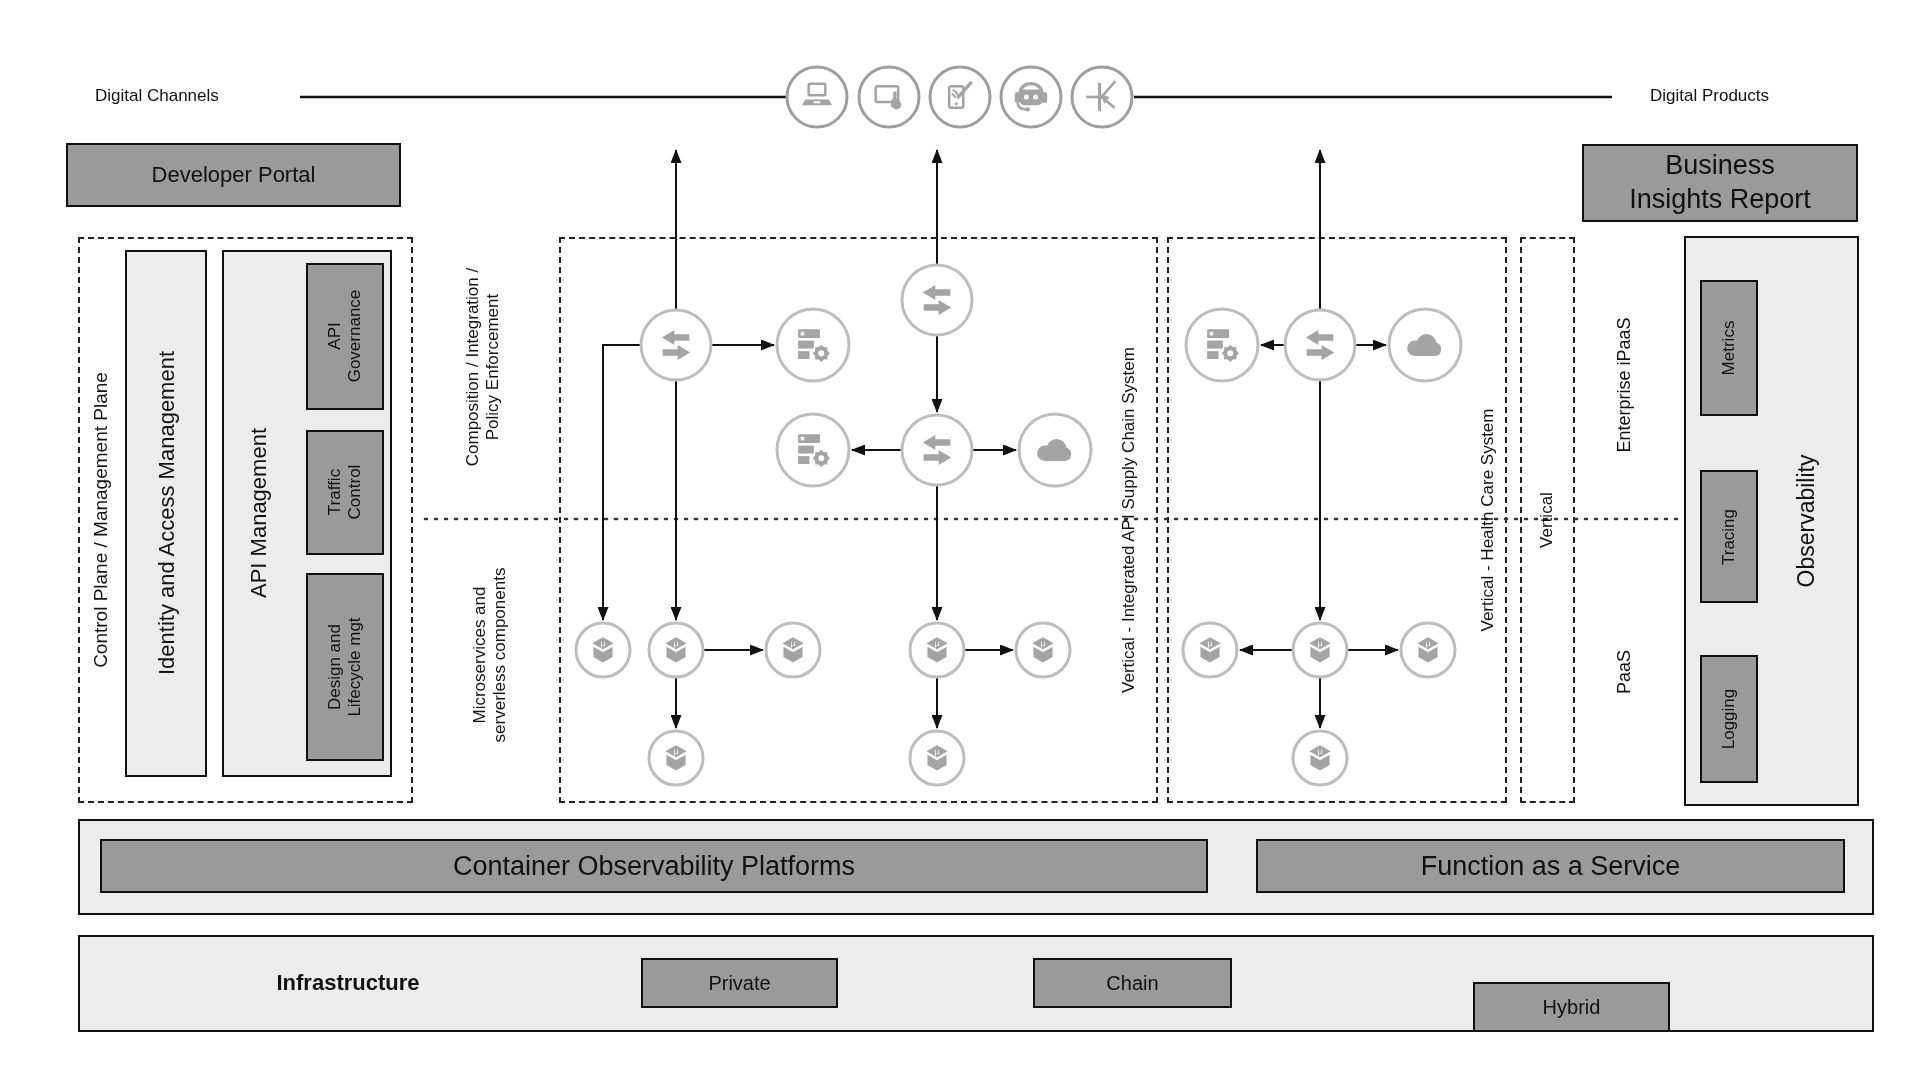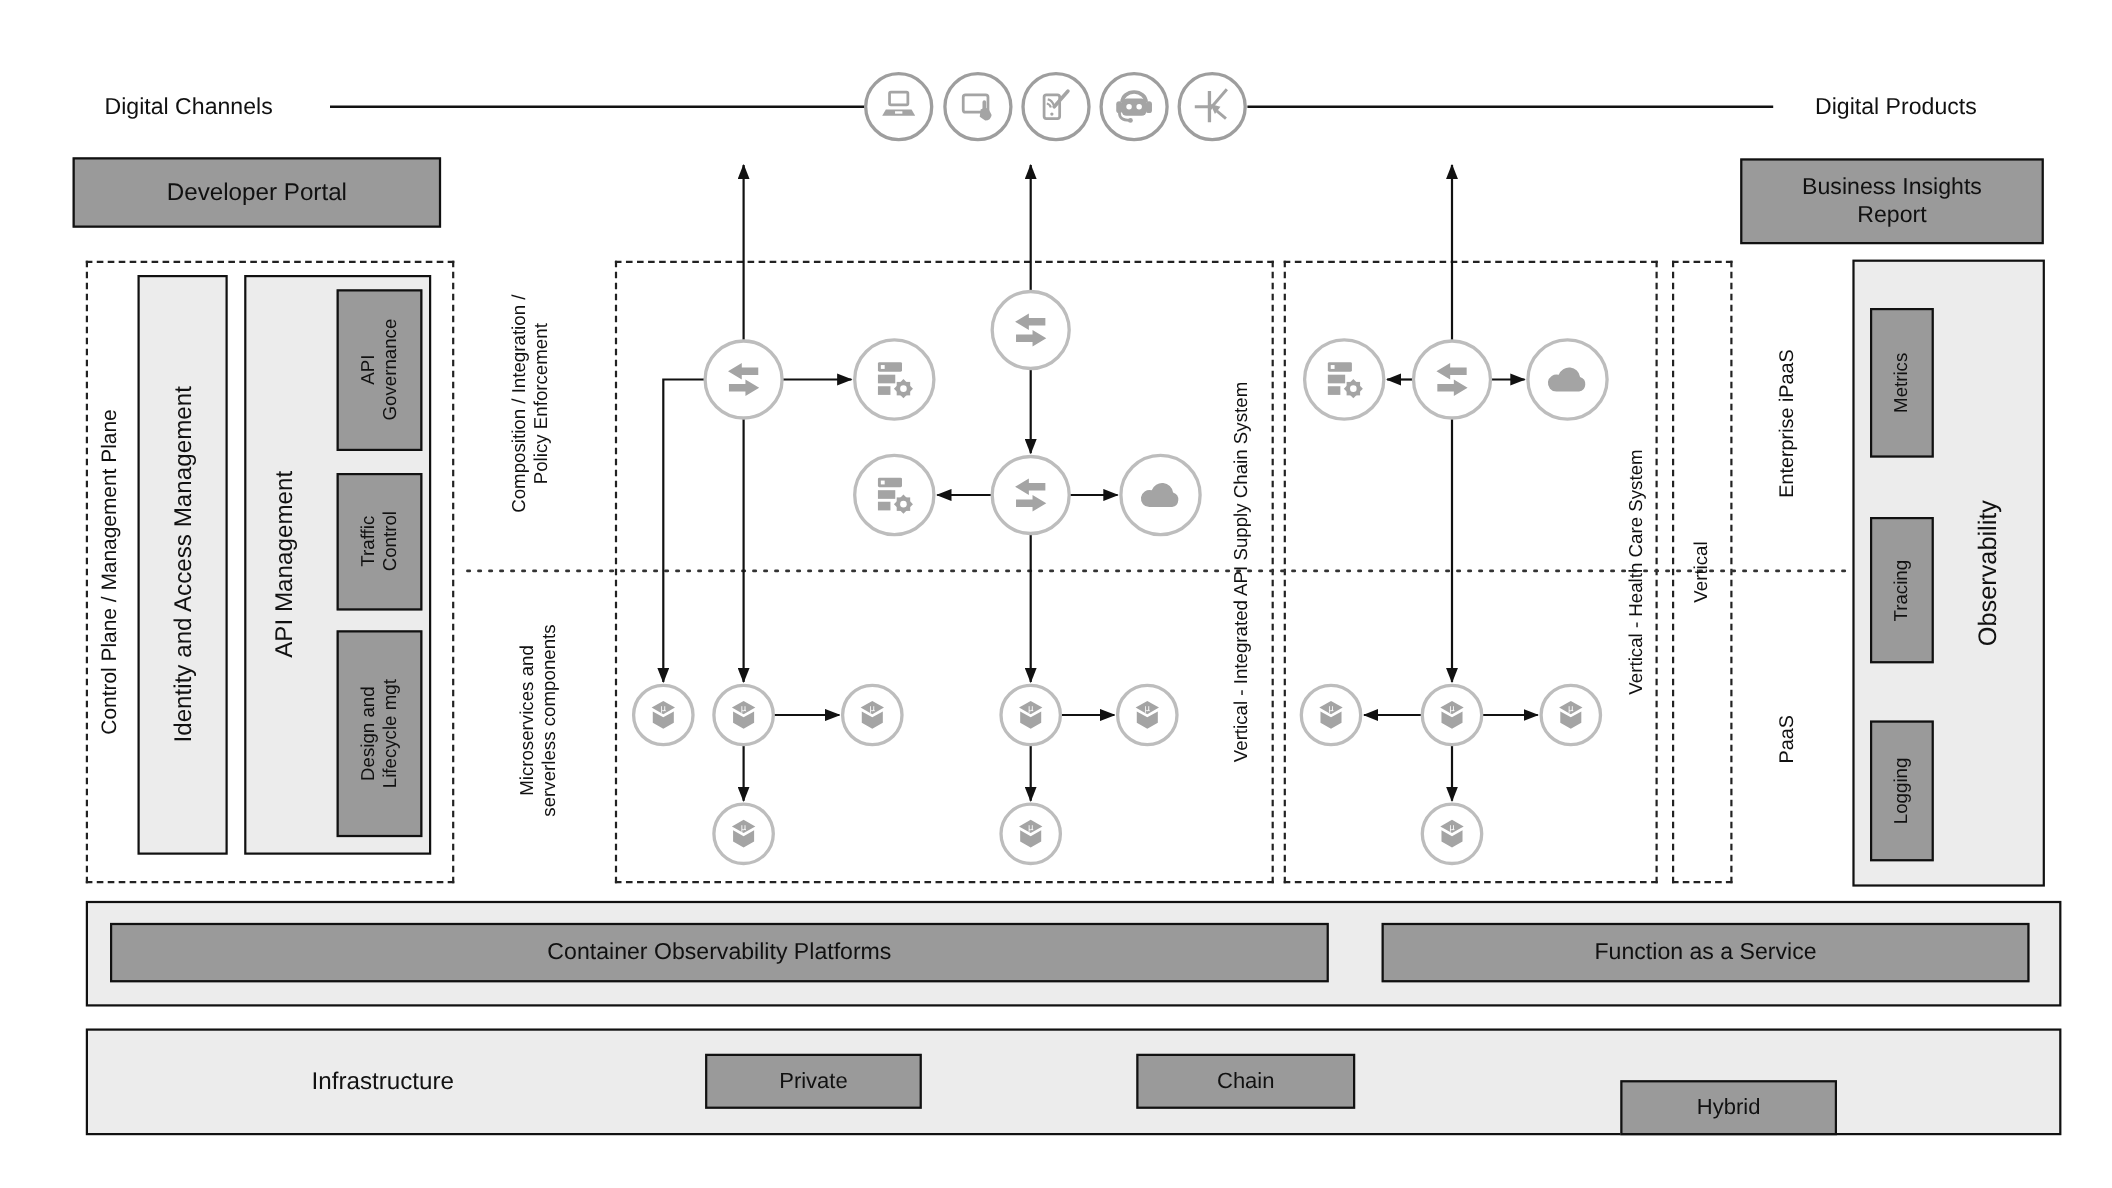--- a/index.html
+++ b/index.html
@@ -11,23 +11,23 @@
           font-family:"Liberation Sans",sans-serif;color:var(--txt);}
   .abs{position:absolute;box-sizing:border-box;}
   .box-dark{background:var(--dark);border:2px solid #111;}
   .box-light{background:var(--light);border:2px solid #111;}
   .dashed{border:2px dashed #222;background:transparent;}
   .ctr{display:flex;align-items:center;justify-content:center;text-align:center;}
   .vlab{position:absolute;transform:translate(-50%,-50%) rotate(-90deg);
         white-space:nowrap;text-align:center;line-height:1.2;}
   .vwrap{white-space:normal;}
   .f17{font-size:17px;} .f18{font-size:18px;} .f19{font-size:19px;}
-  .f20{font-size:20px;} .f21{font-size:21px;} .f22{font-size:22px;} .f23{font-size:23px;}
+  .f20{font-size:20px;} .f21{font-size:27px;} .f22{font-size:22px;} .f23{font-size:23px;}
   #overlay{position:absolute;left:0;top:0;pointer-events:none;z-index:5;}
-  .toplab{position:absolute;font-size:21px;z-index:6;}
+  .toplab{position:absolute;font-size:17px;z-index:6;}
   .z6{z-index:6;}
 </style>
 </head>
 <body>
 
 <div id="canvas">
 
   <div class="toplab" style="left:95px;top:86px;">Digital Channels</div>
   <div class="toplab" style="left:1650px;top:86px;">Digital Products</div>
 
@@ -92,21 +92,21 @@
 
   <div class="abs box-light" style="left:78px;top:819px;width:1796px;height:96px;"></div>
   <div class="abs box-dark ctr f21" style="left:100px;top:839px;width:1108px;height:54px;">
     <span>Container Observability Platforms</span>
   </div>
   <div class="abs box-dark ctr f21" style="left:1256px;top:839px;width:589px;height:54px;">
     <span>Function as a Service</span>
   </div>
 
   <div class="abs box-light" style="left:78px;top:935px;width:1796px;height:97px;"></div>
-  <div class="abs ctr f22" style="left:198px;top:963px;width:300px;height:40px;font-weight:normal;">Infrastructure</div>
+  <div class="abs ctr f22" style="left:198px;top:963px;width:300px;height:40px;font-weight:bold;">Infrastructure</div>
   <div class="abs box-dark ctr f20" style="left:641px;top:958px;width:197px;height:50px;">
     <span>Private</span>
   </div>
   <div class="abs box-dark ctr f20" style="left:1033px;top:958px;width:199px;height:50px;">
     <span>Chain</span>
   </div>
   <div class="abs box-dark ctr f20" style="left:1473px;top:958px;width:197px;height:50px;margin-top:24px;">
     <span>Hybrid</span>
   </div>
 

